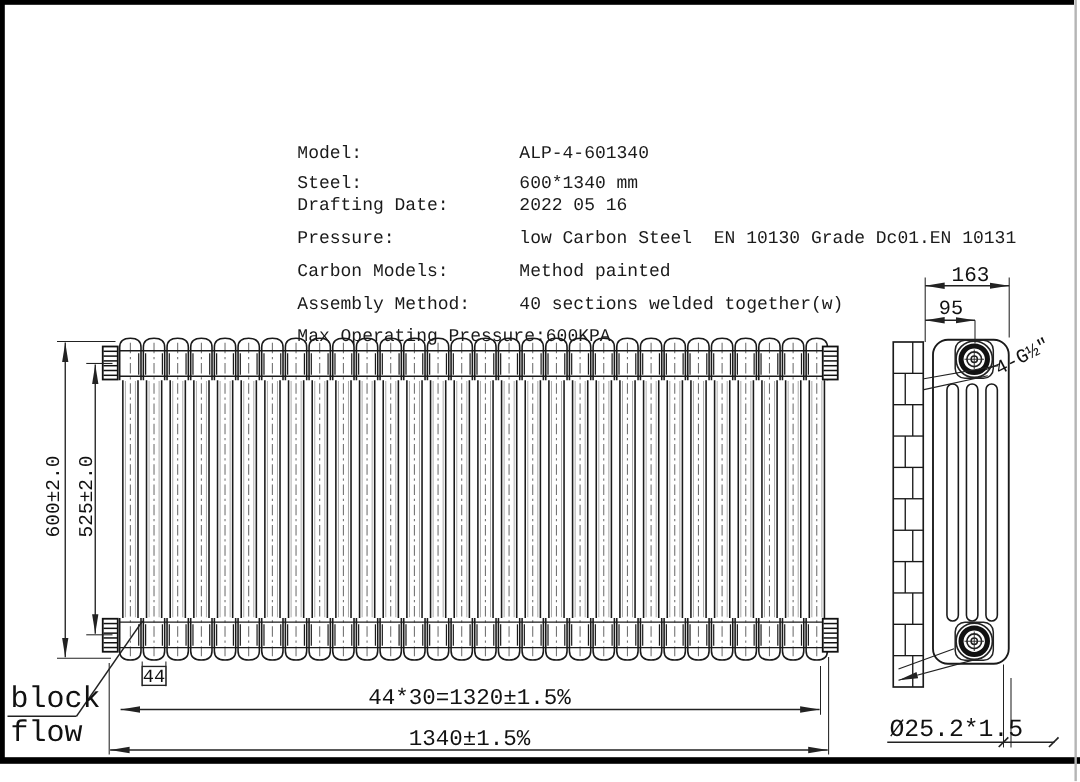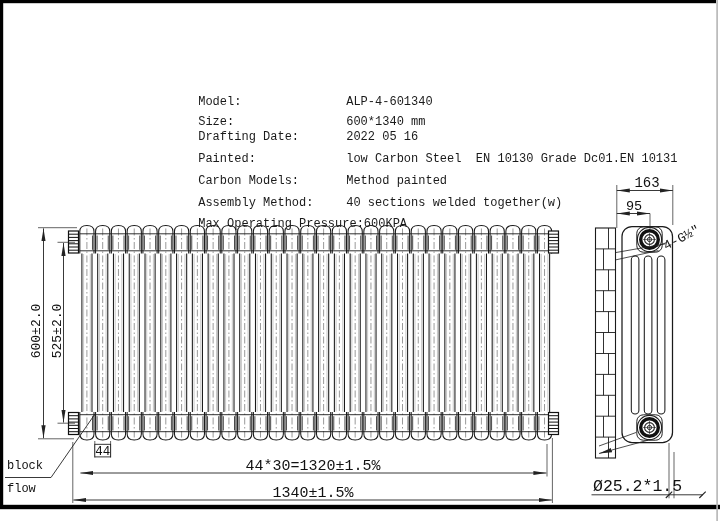--- a/index.html
+++ b/index.html
@@ -5,21 +5,21 @@
   html,body{margin:0;padding:0;background:#fff;}
   #page{position:relative;width:720px;height:521px;background:#ffffff;overflow:hidden;
         font-family:"Liberation Mono","DejaVu Sans Mono",monospace;color:#111;}
   #drawing{position:absolute;left:0;top:0;}
   
   #spec{position:absolute;left:155px;top:0;width:540px;}
   .spec-row{position:absolute;left:0;white-space:pre;font-size:12px;line-height:15px;color:#1a1a1a;}
   .spec-row .lbl{display:inline-block;min-width:148px;white-space:pre;margin-top:16px;}
   .spec-row .val{white-space:pre;margin-top:36px;}
   
-  #blockflow{position:absolute;left:7px;top:455px;font-size:12px;line-height:23px;color:#111;}
+  #blockflow{position:absolute;left:7px;top:455px;font-size:20px;line-height:23px;color:#111;}
   svg text{fill:#111;font-family:"Liberation Mono","DejaVu Sans Mono",monospace;}
 </style>
 </head>
 <body>
 
 <div id="page">
 
   <svg id="drawing" width="720" height="521" viewBox="0 0 720 521">
     <defs>
       <marker id="arr" orient="auto-start-reverse" markerUnits="userSpaceOnUse" markerWidth="14" markerHeight="8" refX="13" refY="3">
@@ -328,27 +328,27 @@
       <rect x="0" y="504.8" width="720" height="4.4" fill="#000"></rect>
       <rect x="716.3" y="0" width="1.6" height="521" fill="#b5b5b5"></rect>
     </g>
   </svg>
 
   <div id="spec">
     <div class="spec-row" style="top:64px">
       <span class="lbl">Model:</span><span class="val">ALP-4-601340</span>
     </div>
     <div class="spec-row" style="top:84px">
-      <span class="lbl">Size:</span><span class="val">600*1340 mm</span>
+      <span class="lbl">Steel:</span><span class="val">600*1340 mm</span>
     </div>
     <div class="spec-row" style="top:99px">
       <span class="lbl">Drafting Date:</span><span class="val">2022 05 16</span>
     </div>
     <div class="spec-row" style="top:121px">
-      <span class="lbl">Painted:</span><span class="val">low Carbon Steel  EN 10130 Grade Dc01.EN 10131</span>
+      <span class="lbl">Pressure:</span><span class="val">low Carbon Steel  EN 10130 Grade Dc01.EN 10131</span>
     </div>
     <div class="spec-row" style="top:143px">
       <span class="lbl">Carbon Models:</span><span class="val">Method painted</span>
     </div>
     <div class="spec-row" style="top:165px">
       <span class="lbl">Assembly Method:</span><span class="val">40 sections welded together(w)</span>
     </div>
     <div class="spec-row" style="top:186px">
       <span class="lbl" style="min-width:0">Max Operating Pressure:</span><span class="val">600KPA</span>
     </div>

